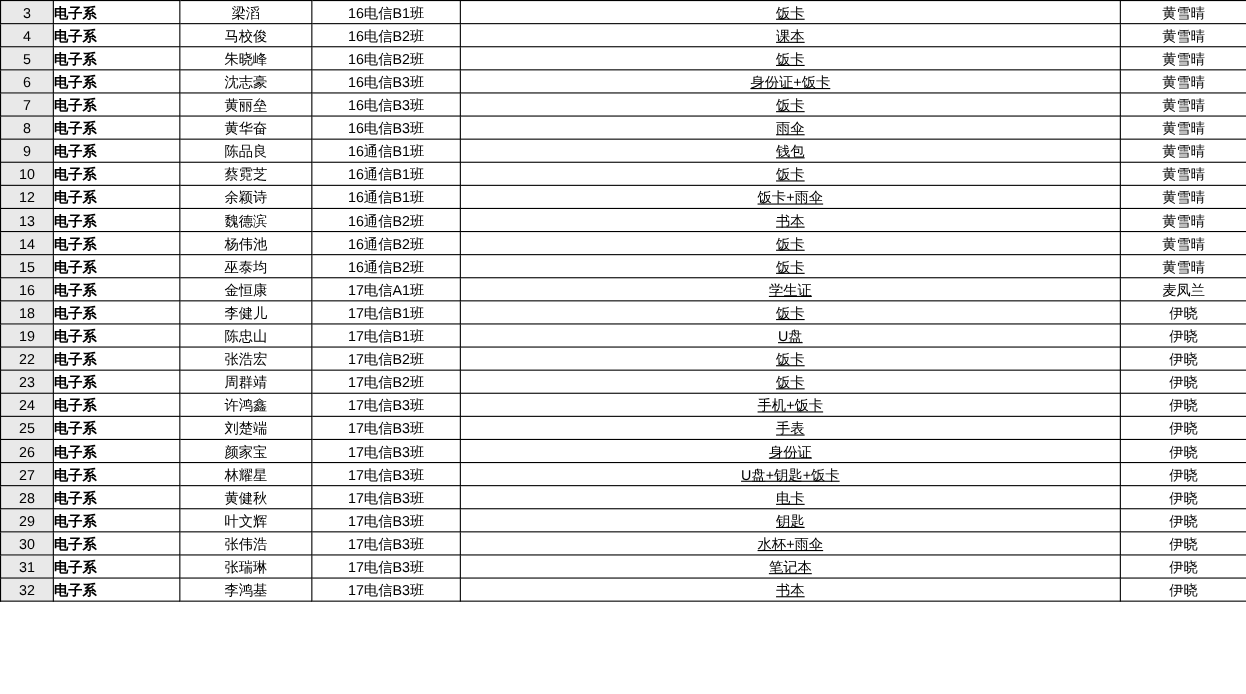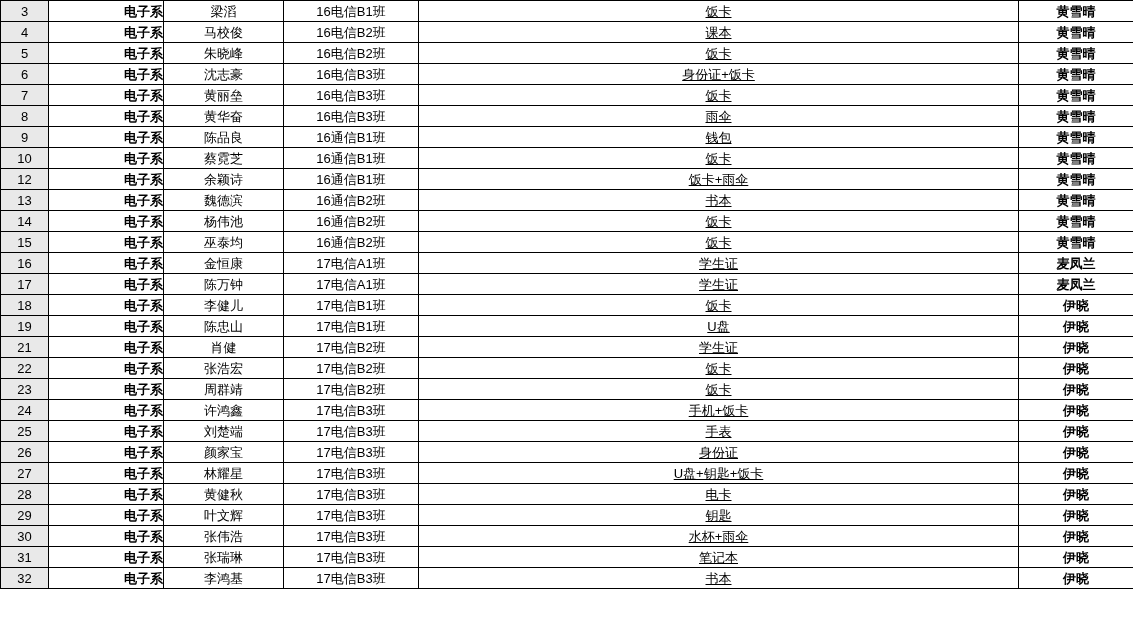--- a/index.html
+++ b/index.html
@@ -37,38 +37,38 @@
   col.c-owner  { width: 115px; }
 
   td.rowhdr {
     background: #e9e9e9;
     border: 1px solid #9a9a9a;
     text-align: center;
     font-size: 12px;
     color: #000;
   }
   td.dept {
-    text-align: right;
+    text-align: left;
     font-weight: bold;
   }
   td.name {
     text-align: center;
     margin-top: 21px;
   }
   td.klass {
     text-align: center;
     margin-top: 21px;
   }
   td.item {
     text-align: center;
     text-decoration: underline;
   }
   td.owner {
     text-align: center;
-    font-weight: bold;
+    font-weight: normal;
   }
 </style>
 </head>
 <body>
 
 <table class="sheet">
   <colgroup>
     <col class="c-rowhdr">
     <col class="c-dept">
     <col class="c-name">
@@ -175,49 +175,33 @@
       </tr>
       <tr>
         <td class="rowhdr">16</td>
         <td class="dept">电子系</td>
         <td class="name">金恒康</td>
         <td class="klass">17电信A1班</td>
         <td class="item">学生证</td>
         <td class="owner">麦凤兰</td>
       </tr>
       <tr>
-        <td class="rowhdr">17</td>
-        <td class="dept">电子系</td>
-        <td class="name">陈万钟</td>
-        <td class="klass">17电信A1班</td>
-        <td class="item">学生证</td>
-        <td class="owner">麦凤兰</td>
-      </tr>
-      <tr>
         <td class="rowhdr">18</td>
         <td class="dept">电子系</td>
         <td class="name">李健儿</td>
         <td class="klass">17电信B1班</td>
         <td class="item">饭卡</td>
         <td class="owner">伊晓</td>
       </tr>
       <tr>
         <td class="rowhdr">19</td>
         <td class="dept">电子系</td>
         <td class="name">陈忠山</td>
         <td class="klass">17电信B1班</td>
         <td class="item">U盘</td>
-        <td class="owner">伊晓</td>
-      </tr>
-      <tr>
-        <td class="rowhdr">21</td>
-        <td class="dept">电子系</td>
-        <td class="name">肖健</td>
-        <td class="klass">17电信B2班</td>
-        <td class="item">学生证</td>
         <td class="owner">伊晓</td>
       </tr>
       <tr>
         <td class="rowhdr">22</td>
         <td class="dept">电子系</td>
         <td class="name">张浩宏</td>
         <td class="klass">17电信B2班</td>
         <td class="item">饭卡</td>
         <td class="owner">伊晓</td>
       </tr>

